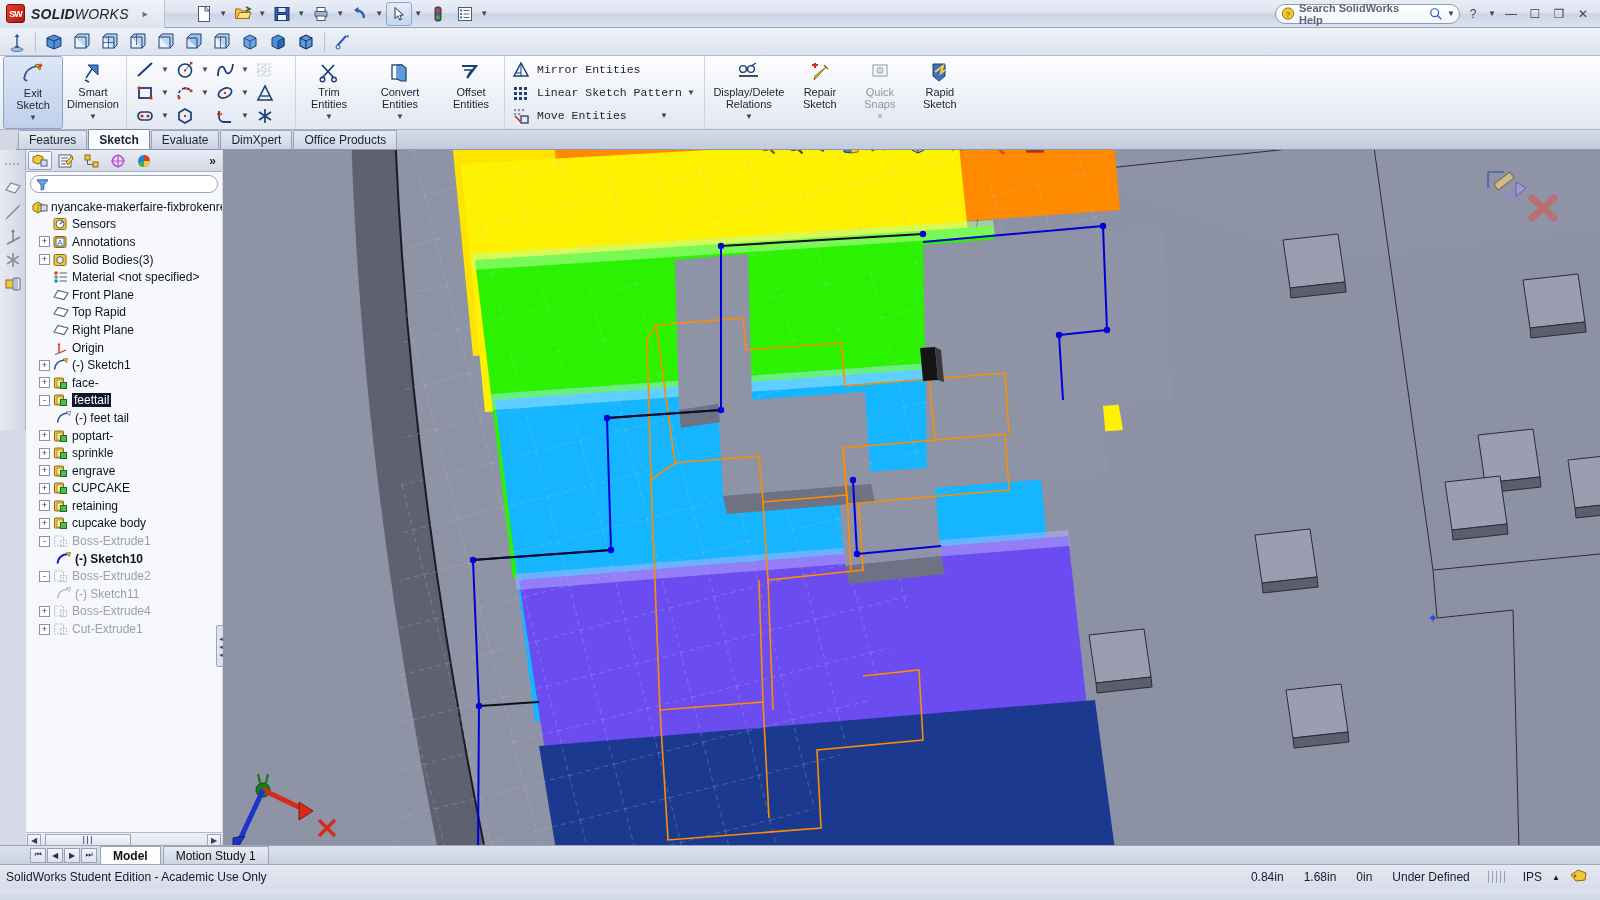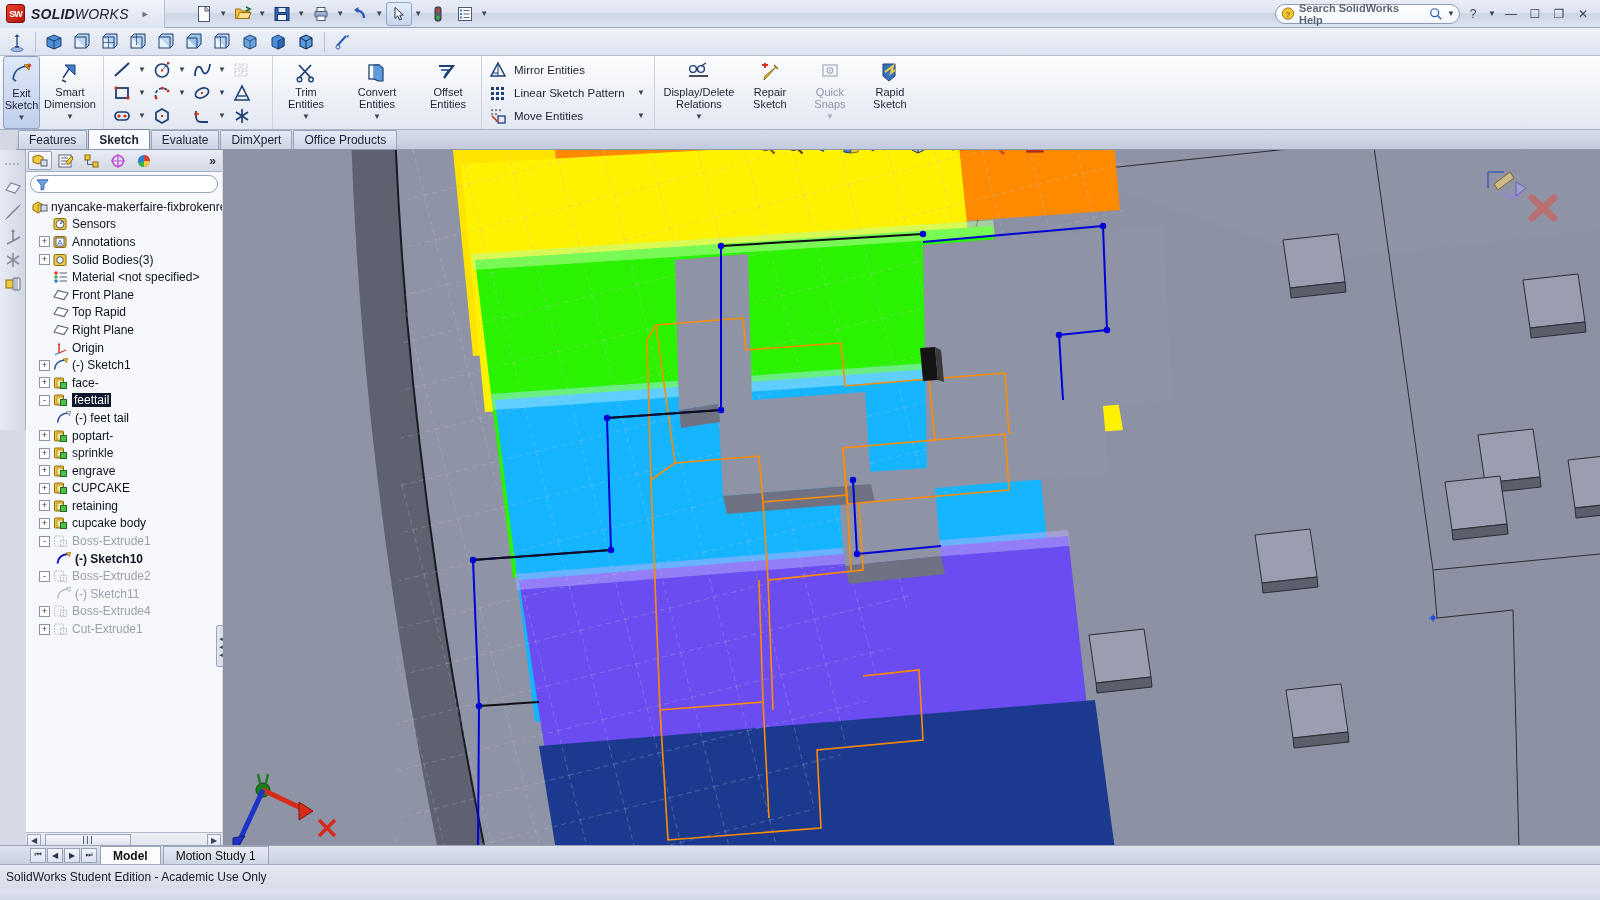--- a/index.html
+++ b/index.html
@@ -55,39 +55,39 @@
   .vsep{ width:1px;height:20px;background:#b9c1d2;margin:0 3px;}
 
   .ribbon{
     position:absolute;left:0;top:56px;width:1600px;height:74px;
     background:linear-gradient(to bottom,#fdfdfe 0%,#eef1f7 55%,#e2e7f1 100%);
     border-bottom:1px solid #a9b3c6;
     display:flex; align-items:stretch;
   }
   .rgroup{ display:flex; align-items:stretch; padding:0 3px; border-right:1px solid #ccd3e0;}
   .bigbtn{
-    width:37px; display:flex; flex-direction:column; align-items:center; padding-top:4px;
+    width:60px; display:flex; flex-direction:column; align-items:center; padding-top:4px;
     font-size:11px; line-height:12px; text-align:center; color:#1b2230;
   }
   .bigbtn.wide{ width:60px;}
   .bigbtn.xwide{ width:82px;}
   .bigbtn.active{ background:linear-gradient(to bottom,#dfe7f7,#bfcfeb); border:1px solid #8ba3c9; border-radius:3px;}
   .bigbtn .ic{ height:26px; display:flex;align-items:center;justify-content:center;}
   .bigbtn .dd{ font-size:8px;color:#3c4654;margin-top:1px;}
   .bigbtn.dim{ color:#8e96a6;}
 
   .sketchgrid{ display:grid; grid-template-columns:repeat(4,auto); gap:0 2px; align-items:center; padding:2px 2px;}
   .sgcell{ display:flex;align-items:center;}
   .sgicon{ width:28px;height:22px;display:flex;align-items:center;justify-content:center;}
   .sgcaret{ font-size:8px;color:#3c4654;width:10px;text-align:center;}
 
   .listgroup{ display:flex;flex-direction:column;justify-content:center;gap:1px;padding:2px 6px 2px 2px;}
   .lrow{ display:flex;align-items:center;gap:5px;height:22px;font-size:11.5px;color:#1b2230;}
   .lrow .li{ width:22px;height:20px;display:flex;align-items:center;justify-content:center;}
-  .lrow .lbl{ min-width:118px;}
+  .lrow .lbl{ min-width:118px;font-family:Liberation Mono, monospace;}
   .lrow .lcaret{ font-size:8px;color:#3c4654;}
 
   
   .tabstrip{
     position:absolute;left:0;top:130px;width:1600px;height:20px;
     background:linear-gradient(to bottom,#d7dcea,#c3cadc);
     border-bottom:1px solid #8e98ad; display:flex; align-items:flex-end; padding-left:2px;margin-left:16px;
   }
   .tab{
     height:19px; padding:0 10px; font-size:12px; color:#1b2230;
@@ -1490,17 +1490,38 @@
     <div class="navbtn">◀</div>
     <div class="navbtn">▶</div>
     <div class="navbtn">⏭</div>
     <div class="btab sel">Model</div>
     <div class="btab">Motion Study 1</div>
   </div>
 
   <div class="statusbar">
     <div class="srow">
       <span>SolidWorks Student Edition - Academic Use Only</span>
+      <span class="st-right">
+        <span class="cell">0.84in</span>
+        <span class="cell">1.68in</span>
+        <span class="cell">0in</span>
+        <span class="cell">Under Defined</span>
+        <span class="st-bars">
+            <i></i>
+            <i></i>
+            <i></i>
+            <i></i>
+            <i></i>
+          </span>
+        <span class="cell">IPS</span>
+        <span style="font-size:8px;padding-right:10px">▲</span>
+        <span style="padding-right:6px">
+          <svg width="18" height="15" viewBox="0 0 18 15">
+              <path d="M1 7 L8 2 L16 5 L15 12 L6 13 Z" fill="#f0c93c" stroke="#8a6a0c"></path>
+              <circle cx="5" cy="8" r="1.4" fill="#8a6a0c"></circle>
+            </svg>
+        </span>
+      </span>
     </div>
     <div class="bottomline"></div>
   </div>
 
 </div>
 
 </body></html>

